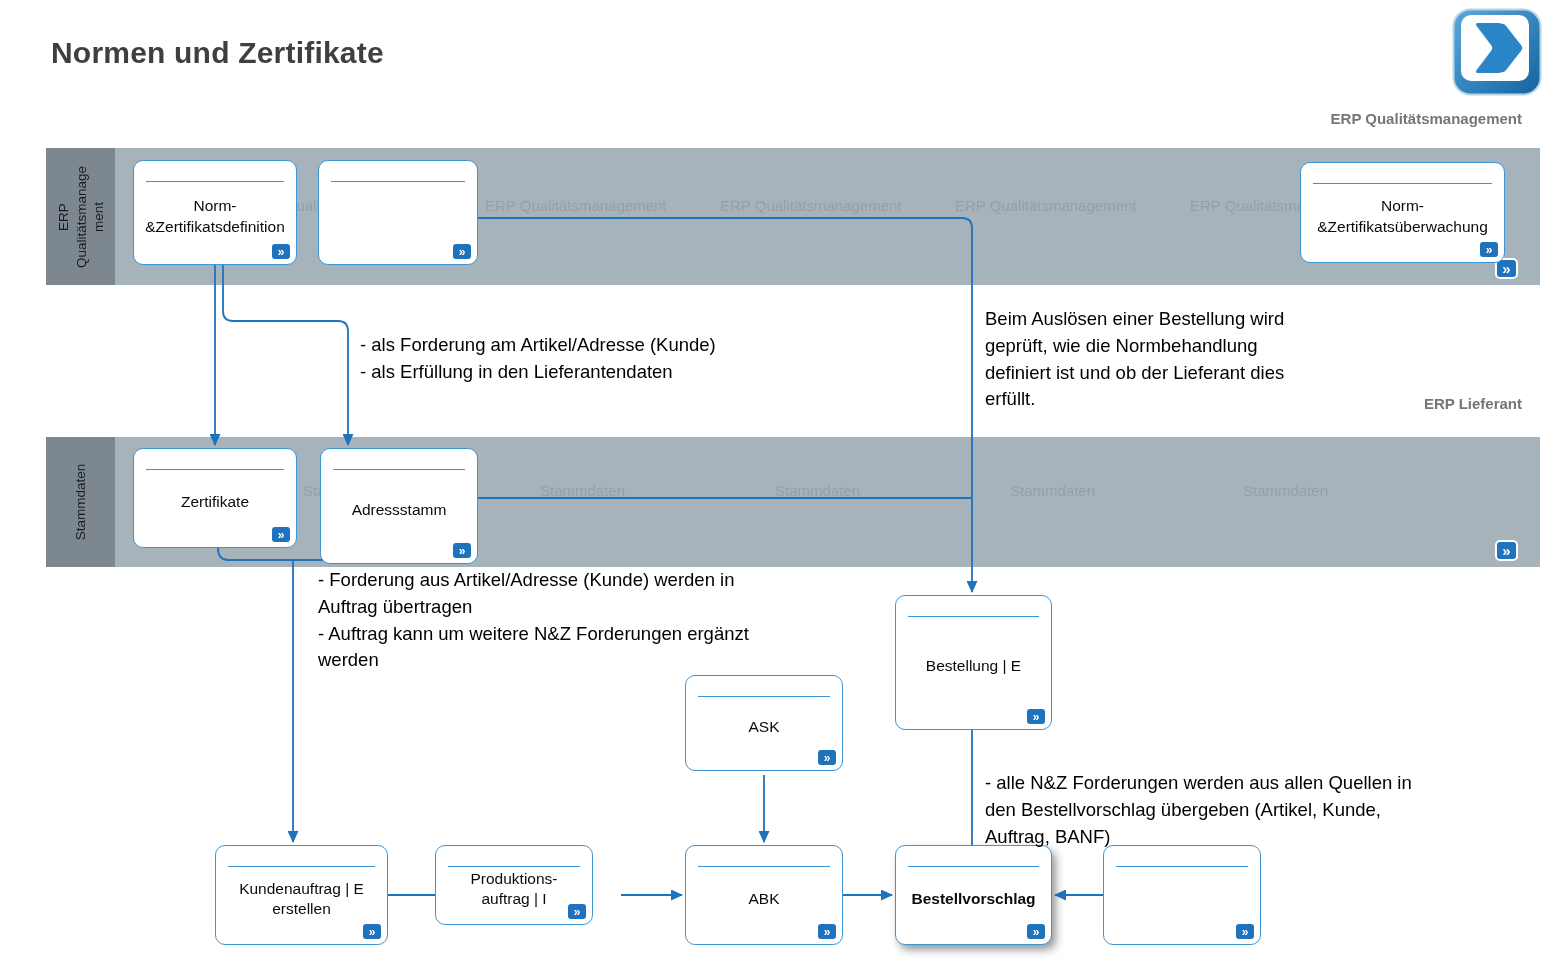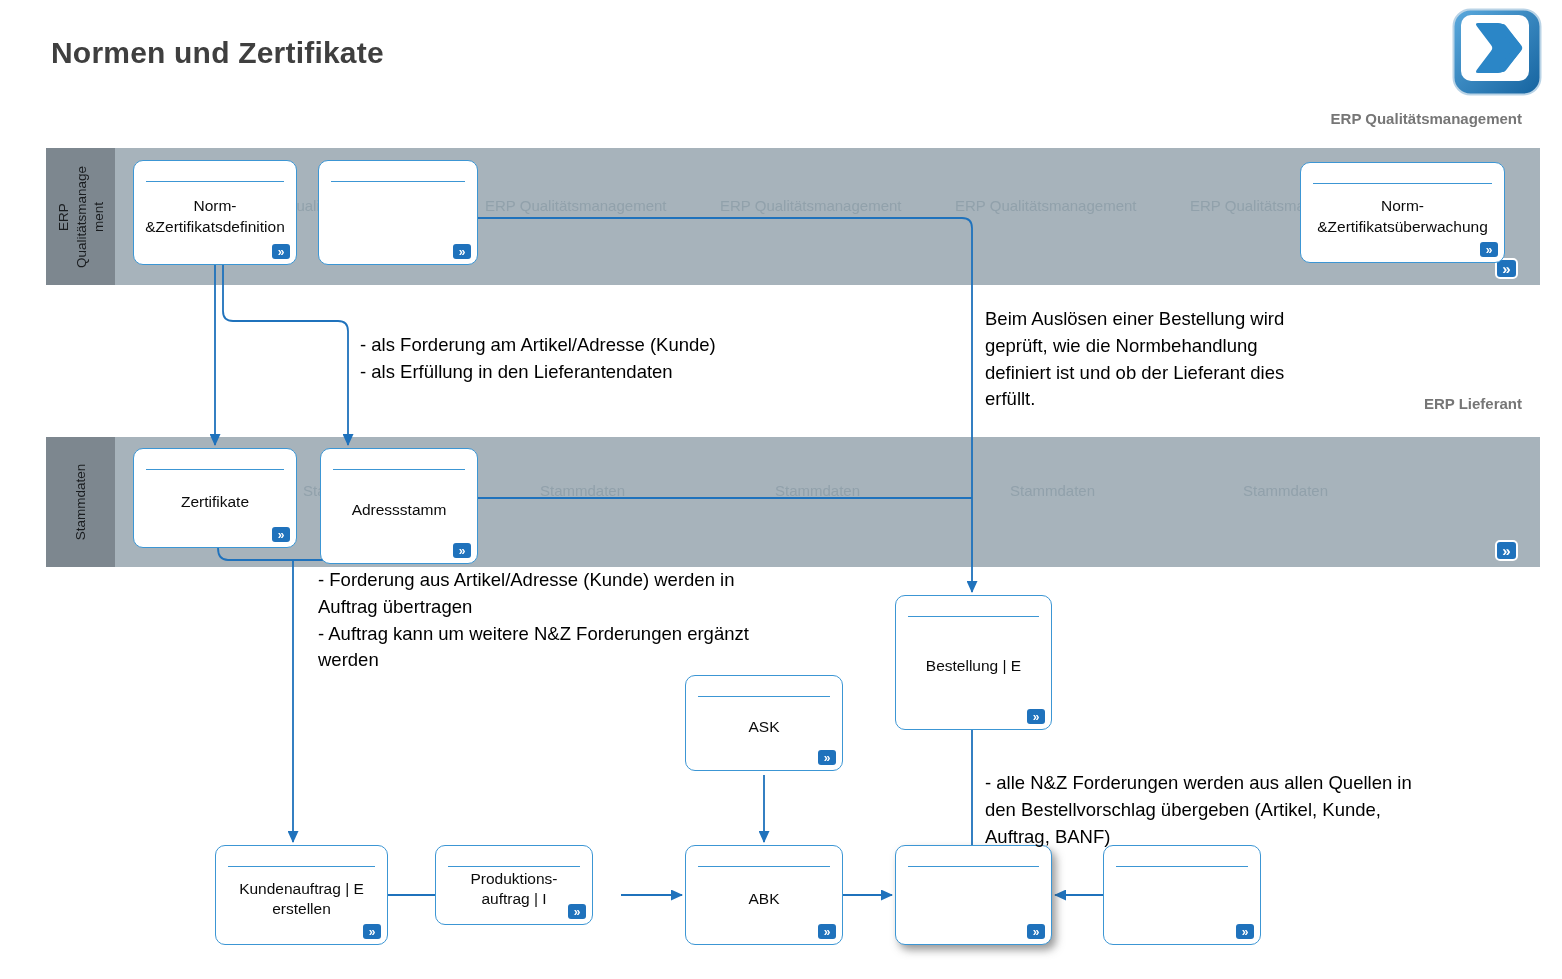--- a/index.html
+++ b/index.html
@@ -191,20 +191,21 @@
   </div>
 
   <div class="node" style="left:685px;top:845px;width:158px;height:100px">
     <span class="node-line"></span>
     <span class="node-label">ABK</span>
     <span class="icon-chip node-icon">»</span>
   </div>
 
   <div class="node shadow" style="left:895px;top:845px;width:157px;height:100px">
     <span class="node-line"></span>
+    <span class="node-label">Bestellvorschlag</span>
     <span class="icon-chip node-icon">»</span>
   </div>
 
   <div class="node" style="left:1103px;top:845px;width:158px;height:100px">
     <span class="node-line"></span>
     <span class="icon-chip node-icon">»</span>
   </div>
 
   <div class="annotation a1">- als Forderung am Artikel/Adresse (Kunde)
 - als Erfüllung in den Lieferantendaten</div>

